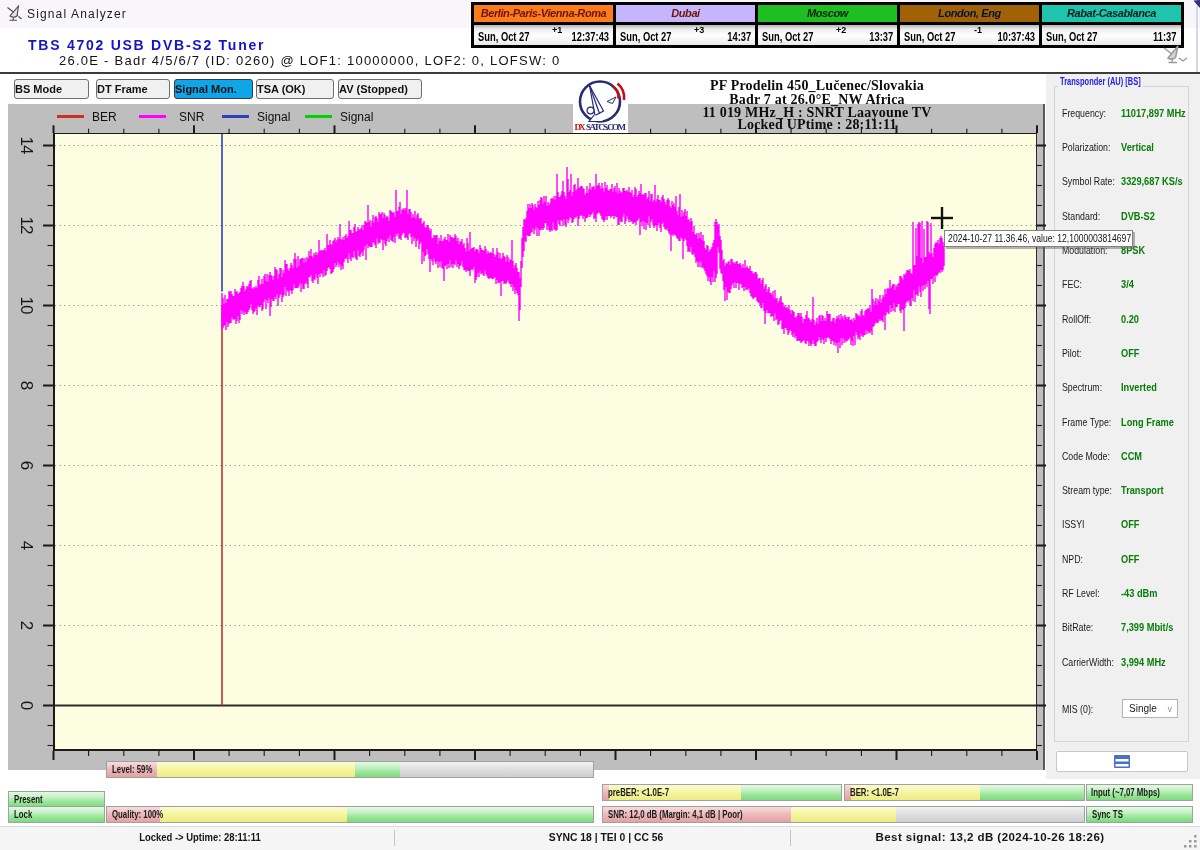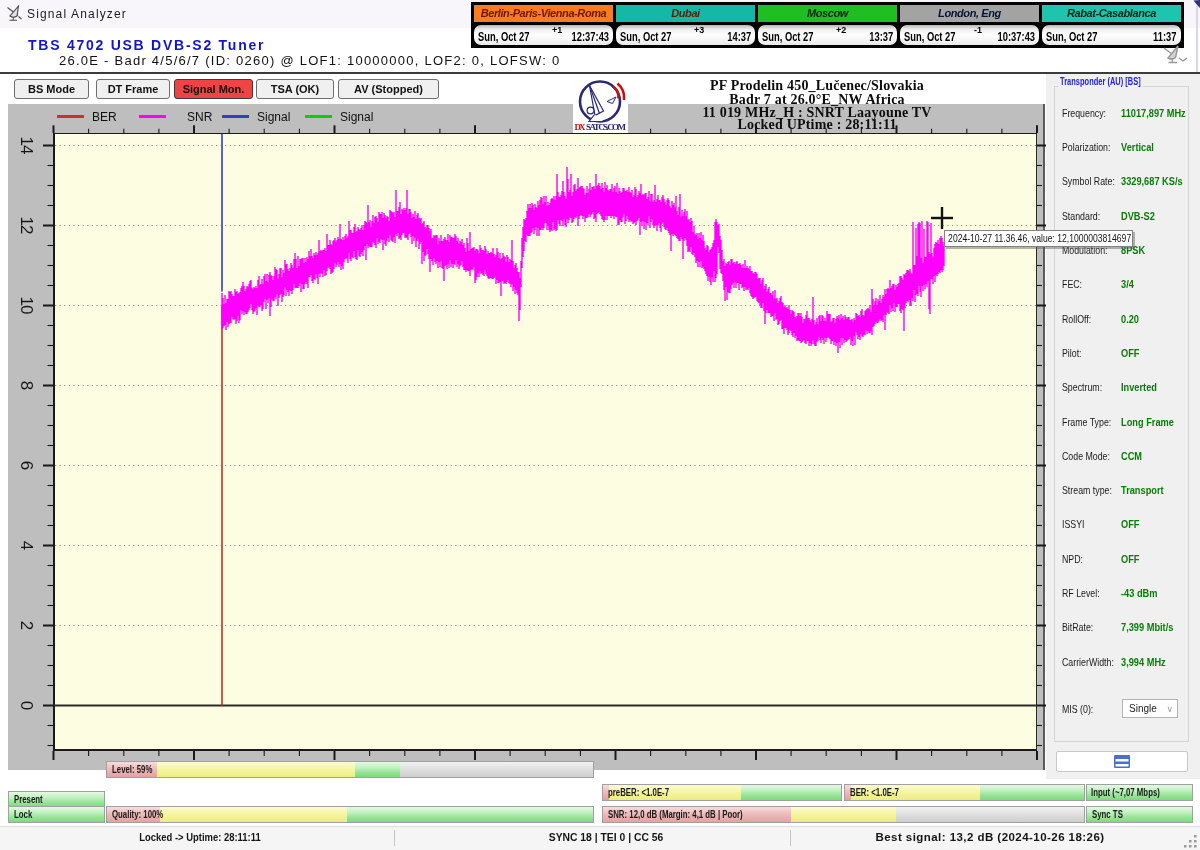--- a/index.html
+++ b/index.html
@@ -6,29 +6,29 @@
  font-family:"Liberation Sans",sans-serif;-webkit-font-smoothing:antialiased;}
 .abs{position:absolute;}
 
 #titlebar{left:0;top:0;width:1200px;height:28px;background:#f8f6fa;}
 #ttext{left:27px;top:7px;font-size:12px;color:#1c1c1c;letter-spacing:1.15px;}
 #tbs{left:28px;top:37px;font-size:14px;font-weight:bold;color:#1414c8;letter-spacing:1.75px;}
 #sub{left:59px;top:53px;font-size:13px;color:#121212;letter-spacing:1.25px;}
 #topline{left:0;top:72px;width:1200px;height:2px;background:#3c3c3c;}
 
 .tab{top:79px;height:20px;background:#f1f0f0;border:1px solid #6f6f6f;border-radius:3px;
- font-size:11px;font-weight:bold;color:#111;text-align:center;line-height:19px;box-sizing:border-box;}
-#tab3{background:#ef4444;border:1.5px solid #3c3c3c;}
+ font-size:11px;font-weight:bold;color:#111;text-align:left;line-height:19px;box-sizing:border-box;}
+#tab3{background:#0ea5e9;border:1.5px solid #3c3c3c;}
 
 #clocks{left:471px;top:2px;width:713px;height:46px;background:#000;}
 .ck{position:absolute;top:5px;width:139px;height:40px;}
 .ckh{position:absolute;left:0;top:0;width:139px;height:17px;font-size:11px;font-weight:bold;
  font-style:italic;text-align:center;line-height:16px;letter-spacing:-0.4px;}
 .ckt{position:absolute;left:0;top:20px;width:139px;height:20px;
- background:linear-gradient(180deg,#b4b4b4 0%,#ececec 20%,#ffffff 48%,#f4f4f4 78%,#e8e8e8 100%);border-radius:7px;}
+ background:linear-gradient(180deg,#b4b4b4 0%,#ececec 20%,#ffffff 48%,#f4f4f4 78%,#e8e8e8 100%);}
 .ckd{position:absolute;left:4px;top:3.5px;font-size:13px;font-weight:bold;color:#000;transform:scaleX(0.72);transform-origin:0 0;white-space:nowrap;}
 .cko{position:absolute;top:0px;font-size:9px;font-weight:bold;color:#000;}
 .ckm{position:absolute;right:4px;top:3.5px;font-size:13px;font-weight:bold;color:#000;transform:scaleX(0.72);transform-origin:100% 0;white-space:nowrap;}
 
 #rpanel{left:1046px;top:74px;width:154px;height:705px;background:#f0f0f0;}
 #gbox{left:1054px;top:86px;width:135px;height:656px;border:1px solid #d4d4d4;box-sizing:border-box;}
 #gtitle{left:1058px;top:75px;font-size:11px;font-weight:bold;color:#2222dd;background:#f0f0f0;padding:0 3px;transform:scaleX(0.68);transform-origin:0 0;white-space:nowrap;}
 .rl{left:1062px;font-size:11px;color:#1a1a1a;transform:scaleX(0.8);transform-origin:0 50%;white-space:nowrap;}
 .rv{left:1121px;font-size:11px;font-weight:bold;color:#087c08;transform:scaleX(0.84);transform-origin:0 50%;white-space:nowrap;}
 #mis{left:1122px;top:699px;width:56px;height:19px;background:#fff;border:1px solid #b4b4b4;
@@ -74,49 +74,49 @@
  </g>
 </svg>
 <div class="abs" id="ttext">Signal Analyzer</div>
 <div class="abs" id="tbs">TBS 4702 USB DVB-S2 Tuner</div>
 <div class="abs" id="sub">26.0E - Badr 4/5/6/7 (ID: 0260) @ LOF1: 10000000, LOF2: 0, LOFSW: 0</div>
 <div class="abs" id="topline"></div>
 <div class="abs tab" style="left:14px;width:75px" id="tab1">BS Mode</div>
 <div class="abs tab" style="left:96px;width:74px" id="tab2">DT Frame</div>
 <div class="abs tab" style="left:174px;width:79px" id="tab3">Signal Mon.</div>
 <div class="abs tab" style="left:256px;width:78px" id="tab4">TSA (OK)</div>
-<div class="abs tab" style="left:338px;width:101px" id="tab5">AV (Stopped)</div>
+<div class="abs tab" style="left:338px;width:84px" id="tab5">AV (Stopped)</div>
 
 <div class="abs" id="clocks"></div>
 <div class="ck" style="left:474px">
  <div class="ckh" style="background:#fb7b1d;color:#6e1402">Berlin-Paris-Vienna-Roma</div>
  <div class="ckt">
       <span class="ckd">Sun, Oct 27</span>
       <span class="cko" style="left:78px">+1</span>
       <span class="ckm">12:37:43</span>
     </div>
 </div>
 <div class="ck" style="left:616px">
- <div class="ckh" style="background:#14b8a6;color:#6e1402">Dubai</div>
+ <div class="ckh" style="background:#c4b5fd;color:#6e1402">Dubai</div>
  <div class="ckt">
       <span class="ckd">Sun, Oct 27</span>
       <span class="cko" style="left:78px">+3</span>
       <span class="ckm">14:37</span>
     </div>
 </div>
 <div class="ck" style="left:758px">
  <div class="ckh" style="background:#1fbe22;color:#07230a">Moscow</div>
  <div class="ckt">
       <span class="ckd">Sun, Oct 27</span>
       <span class="cko" style="left:78px">+2</span>
       <span class="ckm">13:37</span>
     </div>
 </div>
 <div class="ck" style="left:900px">
- <div class="ckh" style="background:#a3a3a3;color:#051430">London, Eng</div>
+ <div class="ckh" style="background:#a16207;color:#051430">London, Eng</div>
  <div class="ckt">
       <span class="ckd">Sun, Oct 27</span>
       <span class="cko" style="left:74px">-1</span>
       <span class="ckm">10:37:43</span>
     </div>
 </div>
 <div class="ck" style="left:1042px">
  <div class="ckh" style="background:#1fc4ae;color:#062018">Rabat-Casablanca</div>
  <div class="ckt">
       <span class="ckd">Sun, Oct 27</span>
@@ -179,21 +179,21 @@
 <svg class="abs" style="left:1114px;top:755px" width="16" height="13" viewBox="0 0 16 13">
  <rect x="0" y="0" width="16" height="13" rx="1" fill="#4a70c8"></rect>
  <rect x="1.5" y="4" width="13" height="2.5" fill="#fff"></rect>
  <rect x="1.5" y="9" width="13" height="2.5" fill="#fff"></rect>
 </svg>
 
 <div class="abs" id="chart"></div>
 <div class="abs legdash" style="left:57px;background:#d03020"></div>
 <div class="abs leg" style="left:92px">BER</div>
 <div class="abs legdash" style="left:139px;background:#ff00ff"></div>
-<div class="abs leg" style="left:187px">SNR</div>
+<div class="abs leg" style="left:179px">SNR</div>
 <div class="abs legdash" style="left:222px;background:#2f3fbf"></div>
 <div class="abs leg" style="left:257px">Signal</div>
 <div class="abs legdash" style="left:305px;background:#00d200"></div>
 <div class="abs leg" style="left:340px">Signal</div>
 <div class="abs" id="plot"></div>
 <svg class="abs" style="left:0;top:104px" width="1200" height="666">
 <line x1="55" y1="521.5" x2="1036" y2="521.5" stroke="#8f8f8f" stroke-width="1" stroke-dasharray="1.2 3.4"></line>
 <line x1="55" y1="441.5" x2="1036" y2="441.5" stroke="#8f8f8f" stroke-width="1" stroke-dasharray="1.2 3.4"></line>
 <line x1="55" y1="361.5" x2="1036" y2="361.5" stroke="#8f8f8f" stroke-width="1" stroke-dasharray="1.2 3.4"></line>
 <line x1="55" y1="281.5" x2="1036" y2="281.5" stroke="#8f8f8f" stroke-width="1" stroke-dasharray="1.2 3.4"></line>

